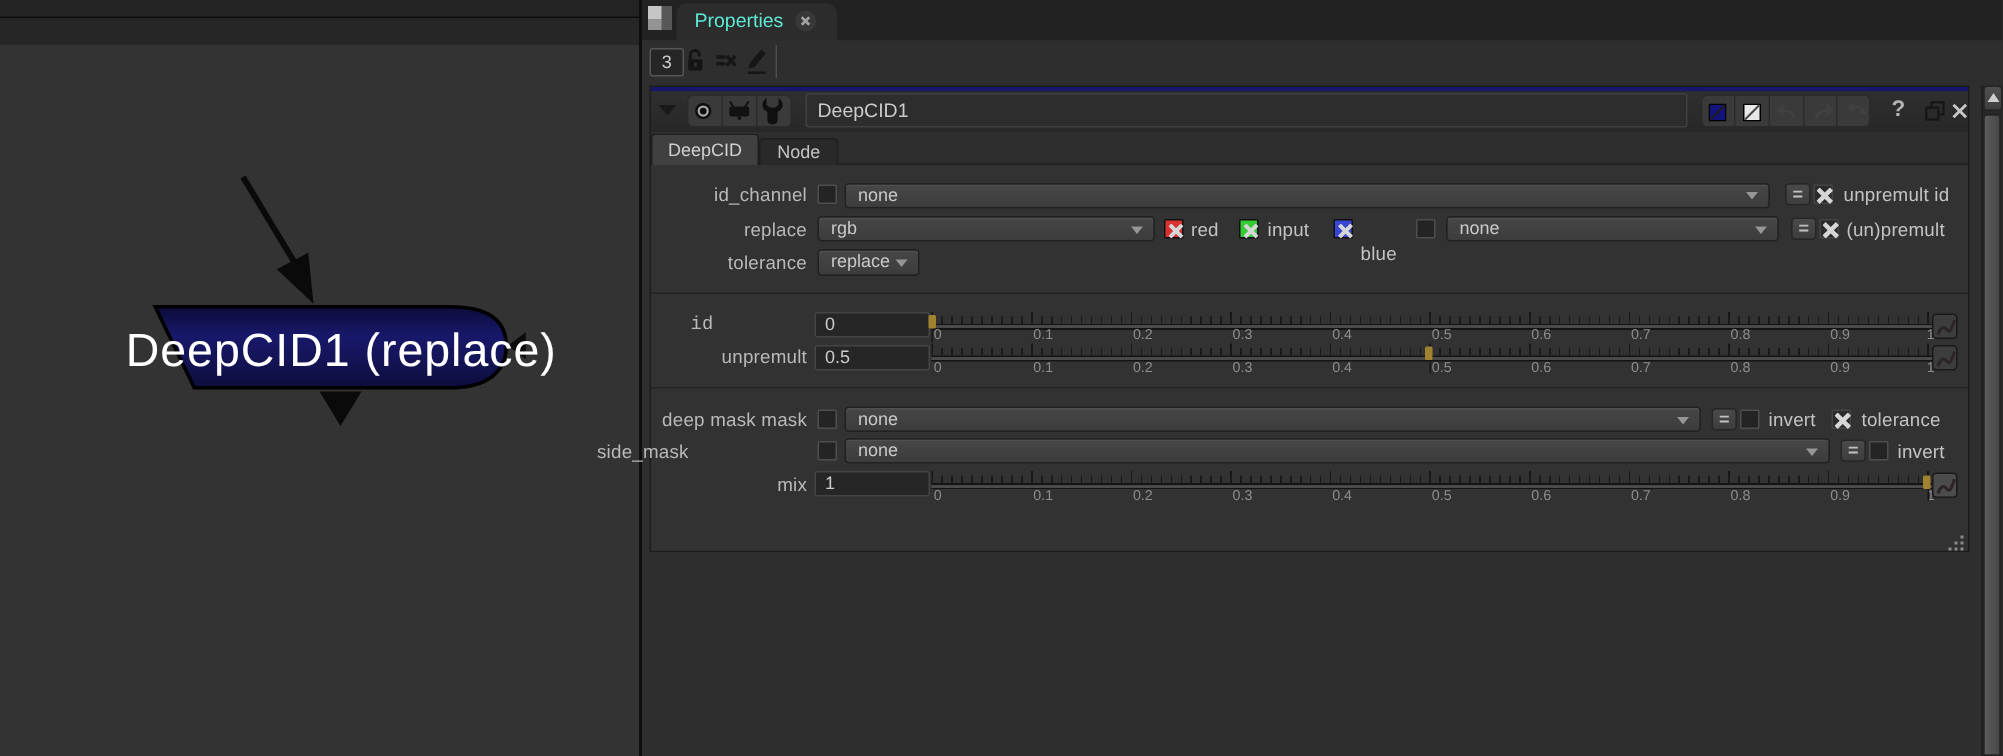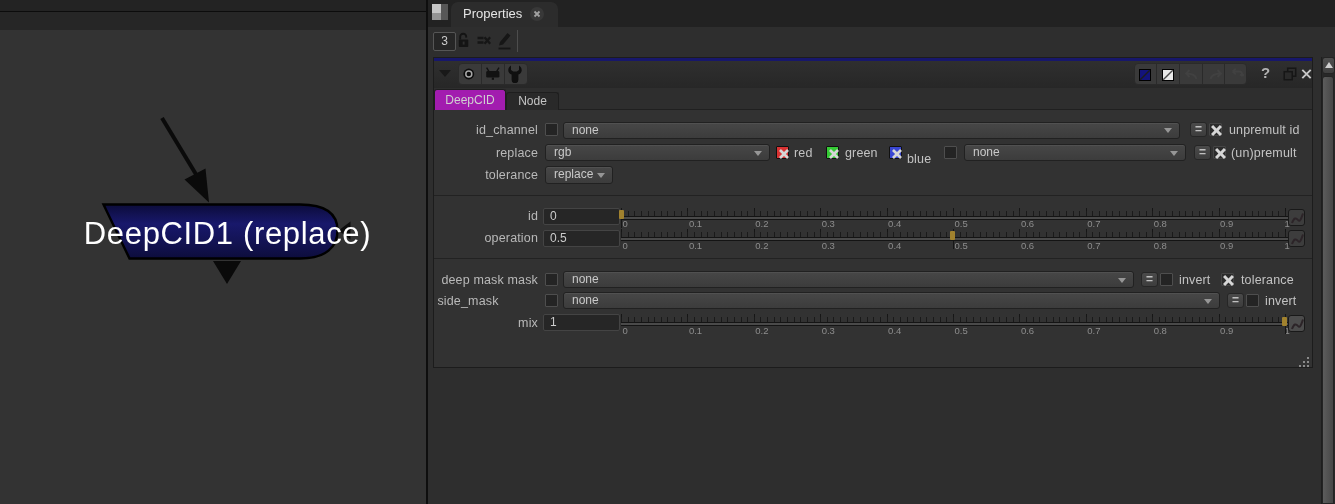--- a/index.html
+++ b/index.html
@@ -65,21 +65,21 @@
 
   <path d="M103.5 204.5 L300 204.5 C326 204.5 337.5 214 337.5 230.5 C337.5 247 326 258.5 300 258.5 L129.5 258.5 Z" fill="url(#nodegrad)" stroke="#000000" stroke-width="2.4"></path>
   <text x="227.5" y="244" font-size="31" fill="#ffffff" text-anchor="middle" letter-spacing="0.65">DeepCID1 (replace)</text>
 </svg>
 
 <div class="abs" style="left:428px; top:0; width:907px; height:504px; background:#2e2e2e;"></div>
 
 <div class="abs" style="left:428px; top:0; width:907px; height:27px; background:#222222;"></div>
 <div class="abs" style="left:451px; top:2px; width:107px; height:25px; background:#2c2c2c; border-radius:7px 7px 0 0;"></div>
 <div class="abs" style="left:428px; top:27px; width:907px; height:29px; background:#2e2e2e;"></div>
-<div class="abs" style="left:463px; top:6px; color:#e5e5e5; font-size:13px;">Properties</div>
+<div class="abs" style="left:463px; top:6px; color:#5eead4; font-size:13px;">Properties</div>
 <div class="abs" style="left:530px; top:7px; width:14px; height:14px; background:#383838; border-radius:7px;">
   <svg width="14" height="14">
         <path d="M4.5 4.5 L9.5 9.5 M9.5 4.5 L4.5 9.5" stroke="#a2a2a2" stroke-width="1.8"></path>
       </svg>
 </div>
 
 <div class="abs" style="left:432px; top:4px; width:16px; height:16px; background:#575757;">
   <div class="abs" style="left:0; top:0; width:9px; height:9px; background:#c6c6c6;"></div>
   <div class="abs" style="left:0; top:9px; width:9px; height:7px; background:#949494;"></div>
 </div>
@@ -113,20 +113,21 @@
   <circle cx="7.8" cy="8" r="3" stroke="#a8a8a8" stroke-width="1.5" fill="none"></circle>
 </svg>
 <svg class="abs" style="left:484px; top:65px;" width="18" height="16" viewBox="0 0 18 16">
   <path d="M5.2 6.8 L2.6 2.6 M12.4 6.8 L15 2.6" stroke="#121212" stroke-width="1.4"></path>
   <rect x="2.2" y="6" width="13.2" height="6.6" rx="1.4" fill="#121212"></rect>
   <rect x="7.8" y="12.6" width="2.2" height="2.2" fill="#121212"></rect>
 </svg>
 <svg class="abs" style="left:508px; top:65px;" width="14" height="18" viewBox="0 0 14 18">
   <path d="M3 0.4 C1.2 1.6 0.2 3.4 0.3 5.4 C0.4 7.3 1.7 8.9 3.6 9.5 L3.6 14.8 A3.4 3.4 0 0 0 10.4 14.8 L10.4 9.5 C12.3 8.9 13.6 7.3 13.7 5.4 C13.8 3.4 12.8 1.6 11 0.4 L11 5 L8.8 6.6 L5.2 6.6 L3 5 Z" fill="#0f0f0f"></path>
 </svg>
+<div class="abs" style="left:537px; top:62px; width:588px; height:23px; background:#2d2d2d; border:1px solid #404040; border-radius:2px; color:#cbcbcb; font-size:13px; line-height:21px; padding-left:7px;">DeepCID1</div>
 
 <div class="abs" style="left:1134px; top:63px; width:113px; height:22px; background:#3a3a3a; border:1px solid #2a2a2a; border-radius:4px;"></div>
 <div class="abs" style="left:1156px; top:63px; width:1px; height:22px; background:#2a2a2a;"></div>
 <div class="abs" style="left:1179px; top:63px; width:1px; height:22px; background:#2a2a2a;"></div>
 <div class="abs" style="left:1202px; top:63px; width:1px; height:22px; background:#2a2a2a;"></div>
 <div class="abs" style="left:1224px; top:63px; width:1px; height:22px; background:#2a2a2a;"></div>
 <svg class="abs" style="left:1139px; top:69px;" width="12" height="12" viewBox="0 0 12 12">
   <rect x="0.5" y="0.5" width="11" height="11" fill="#13137c" stroke="#000000"></rect>
   <path d="M1.2 10.8 L10.8 1.2" stroke="#1d1d1d" stroke-width="1.4"></path>
 </svg>
@@ -147,21 +148,21 @@
 <svg class="abs" style="left:1283px; top:67px;" width="14" height="14" viewBox="0 0 14 14">
   <rect x="4.7" y="1.2" width="8" height="8" fill="none" stroke="#161616" stroke-width="1.5"></rect>
   <rect x="1.2" y="4.7" width="8" height="8" fill="#2a2a2a" stroke="#161616" stroke-width="1.5"></rect>
 </svg>
 <svg class="abs" style="left:1301px; top:68px;" width="11" height="12" viewBox="0 0 11 12">
   <path d="M1.3 1.8 L9.7 10.2 M9.7 1.8 L1.3 10.2" stroke="#c8c8c8" stroke-width="1.9"></path>
 </svg>
 
 <div class="abs" style="left:506px; top:92px; width:53px; height:18px; background:#292929; border:1px solid #1e1e1e; border-bottom:none; border-radius:3px 3px 0 0; color:#c4c4c4; font-size:12px; text-align:center; line-height:17px;">Node</div>
 <div class="abs" style="left:559px; top:109px; width:753px; height:1px; background:#202020;"></div>
-<div class="abs" style="left:434px; top:89px; width:72px; height:21px; background:#a21caf; border:1px solid #1e1e1e; border-bottom:none; border-radius:3px 3px 0 0; color:#d0d0d0; font-size:12px; text-align:center; line-height:20px;">DeepCID</div>
+<div class="abs" style="left:434px; top:89px; width:72px; height:21px; background:#404040; border:1px solid #1e1e1e; border-bottom:none; border-radius:3px 3px 0 0; color:#d0d0d0; font-size:12px; text-align:center; line-height:20px;">DeepCID</div>
 
 <div class="abs" style="left:434px; top:110px; width:878px; height:257px; background:#323232;"></div>
 
 <div id="rows">
 <div class="lbl" style="left:398px; top:123px; width:140px; text-align:right;">id_channel</div>
 <div class="cb" style="left:545px; top:123px;"></div>
 <div class="dd" style="left:563px; top:121.5px; width:617px; height:17px;">none<span class="arr"></span></div>
 <div class="eqbtn" style="left:1190px; top:122px;">=</div>
 <div class="cbx" style="left:1209px; top:122.5px;">
         <svg width="11" height="11" viewBox="0 0 11 11">
@@ -175,40 +176,40 @@
         <svg width="11" height="11" viewBox="0 0 11 11">
           <path d="M2.1 0 L5.5 3.4 L8.9 0 L11 2.1 L7.6 5.5 L11 8.9 L8.9 11 L5.5 7.6 L2.1 11 L0 8.9 L3.4 5.5 L0 2.1 Z" fill="#d6d6d6"></path>
         </svg>
       </div>
 <div class="rlbl" style="left:794px; top:146px;">red</div>
 <div class="ccb" style="left:826px; top:146px; background:#35cb35;">
         <svg width="11" height="11" viewBox="0 0 11 11">
           <path d="M2.1 0 L5.5 3.4 L8.9 0 L11 2.1 L7.6 5.5 L11 8.9 L8.9 11 L5.5 7.6 L2.1 11 L0 8.9 L3.4 5.5 L0 2.1 Z" fill="#d6d6d6"></path>
         </svg>
       </div>
-<div class="rlbl" style="left:845px; top:146px;">green</div>
+<div class="rlbl" style="left:845px; top:146px;">input</div>
 <div class="ccb" style="left:889px; top:146px; background:#3946d2;">
         <svg width="11" height="11" viewBox="0 0 11 11">
           <path d="M2.1 0 L5.5 3.4 L8.9 0 L11 2.1 L7.6 5.5 L11 8.9 L8.9 11 L5.5 7.6 L2.1 11 L0 8.9 L3.4 5.5 L0 2.1 Z" fill="#d6d6d6"></path>
         </svg>
       </div>
-<div class="rlbl" style="left:907px; top:152px;text-align:right;">blue</div>
+<div class="rlbl" style="left:907px; top:162px;text-align:right;">blue</div>
 <div class="cb" style="left:944px; top:146px;"></div>
 <div class="dd" style="left:964px; top:144px; width:222px; height:17px;">none<span class="arr"></span></div>
 <div class="eqbtn" style="left:1194px; top:145px;">=</div>
 <div class="cbx" style="left:1213px; top:145.5px;">
         <svg width="11" height="11" viewBox="0 0 11 11">
           <path d="M2.1 0 L5.5 3.4 L8.9 0 L11 2.1 L7.6 5.5 L11 8.9 L8.9 11 L5.5 7.6 L2.1 11 L0 8.9 L3.4 5.5 L0 2.1 Z" fill="#d6d6d6"></path>
         </svg>
       </div>
 <div class="rlbl" style="left:1231px; top:146px;">(un)premult</div>
 <div class="lbl" style="left:398px; top:168px; width:140px; text-align:right;">tolerance</div>
 <div class="dd" style="left:545px; top:166px; width:68px; height:18px;">replace<span class="arr"></span></div>
 <div class="abs" style="left:434px; top:195px; width:878px; height:1px; background:#222222;"></div>
-<div class="lbl" style="left:398px; top:209px; width:140px; text-align:right;">id</div>
+<div class="lbl" style="left:398px; top:209px; width:140px; text-align:center;font-family:Liberation Mono, monospace;">id</div>
 <div class="inp" style="left:543px; top:208px; width:77px; height:17px;">0</div>
 <div class="tickmaj" style="left:620.5px; top:208px; width:666.0px;"></div>
 <div class="tickmin" style="left:620.5px; top:211px; width:666.0px;"></div>
 <div class="track" style="left:620.5px; top:216px; width:668.0px;"></div>
 <div class="snum" style="left:622.5px; top:218px;">0</div>
 <div class="snum" style="left:688.9px; top:218px;">0.1</div>
 <div class="snum" style="left:755.3px; top:218px;">0.2</div>
 <div class="snum" style="left:821.7px; top:218px;">0.3</div>
 <div class="snum" style="left:888.1px; top:218px;">0.4</div>
 <div class="snum" style="left:954.5px; top:218px;">0.5</div>
@@ -217,21 +218,21 @@
 <div class="snum" style="left:1153.7px; top:218px;">0.8</div>
 <div class="snum" style="left:1220.1px; top:218px;">0.9</div>
 <div class="snum" style="left:1284.5px; top:218px;">1</div>
 <div class="hline" style="left:620.5px; top:220px; height:8px;"></div>
 <div class="handle" style="left:619.0px; top:210px;"></div>
 <div class="curvebtn" style="left:1288px; top:209px; background:#3d3d3d;">
         <svg width="15" height="15" viewBox="0 0 15 15">
           <path d="M2 12 C4 6.5 6 6.5 8 9 C10 11.5 11 8 13 2.5" stroke="#2c2428" stroke-width="2" fill="none"></path>
         </svg>
       </div>
-<div class="lbl" style="left:398px; top:231px; width:140px; text-align:right;">operation</div>
+<div class="lbl" style="left:398px; top:231px; width:140px; text-align:right;">unpremult</div>
 <div class="inp" style="left:543px; top:230px; width:77px; height:17px;">0.5</div>
 <div class="tickmaj" style="left:620.5px; top:229px; width:666.0px;"></div>
 <div class="tickmin" style="left:620.5px; top:232px; width:666.0px;"></div>
 <div class="track" style="left:620.5px; top:237px; width:668.0px;"></div>
 <div class="snum" style="left:622.5px; top:240px;">0</div>
 <div class="snum" style="left:688.9px; top:240px;">0.1</div>
 <div class="snum" style="left:755.3px; top:240px;">0.2</div>
 <div class="snum" style="left:821.7px; top:240px;">0.3</div>
 <div class="snum" style="left:888.1px; top:240px;">0.4</div>
 <div class="snum" style="left:954.5px; top:240px;">0.5</div>
@@ -253,21 +254,21 @@
 <div class="dd" style="left:563px; top:271px; width:571px; height:17px;">none<span class="arr"></span></div>
 <div class="eqbtn" style="left:1141px; top:272px;">=</div>
 <div class="cb" style="left:1160px; top:273px;"></div>
 <div class="rlbl" style="left:1179px; top:273px;">invert</div>
 <div class="cbx" style="left:1221px; top:273px;">
         <svg width="11" height="11" viewBox="0 0 11 11">
           <path d="M2.1 0 L5.5 3.4 L8.9 0 L11 2.1 L7.6 5.5 L11 8.9 L8.9 11 L5.5 7.6 L2.1 11 L0 8.9 L3.4 5.5 L0 2.1 Z" fill="#d6d6d6"></path>
         </svg>
       </div>
 <div class="rlbl" style="left:1241px; top:273px;">tolerance</div>
-<div class="lbl" style="left:398px; top:294px; width:140px; text-align:center;">side_mask</div>
+<div class="lbl" style="left:398px; top:294px; width:140px; text-align:left;">side_mask</div>
 <div class="cb" style="left:545px; top:294px;"></div>
 <div class="dd" style="left:563px; top:292px; width:657px; height:17px;">none<span class="arr"></span></div>
 <div class="eqbtn" style="left:1227px; top:293px;">=</div>
 <div class="cb" style="left:1246px; top:294px;"></div>
 <div class="rlbl" style="left:1265px; top:294px;">invert</div>
 <div class="lbl" style="left:398px; top:316px; width:140px; text-align:right;">mix</div>
 <div class="inp" style="left:543px; top:314px; width:77px; height:17px;">1</div>
 <div class="tickmaj" style="left:620.5px; top:314px; width:666.0px;"></div>
 <div class="tickmin" style="left:620.5px; top:317px; width:666.0px;"></div>
 <div class="track" style="left:620.5px; top:322px; width:668.0px;"></div>

